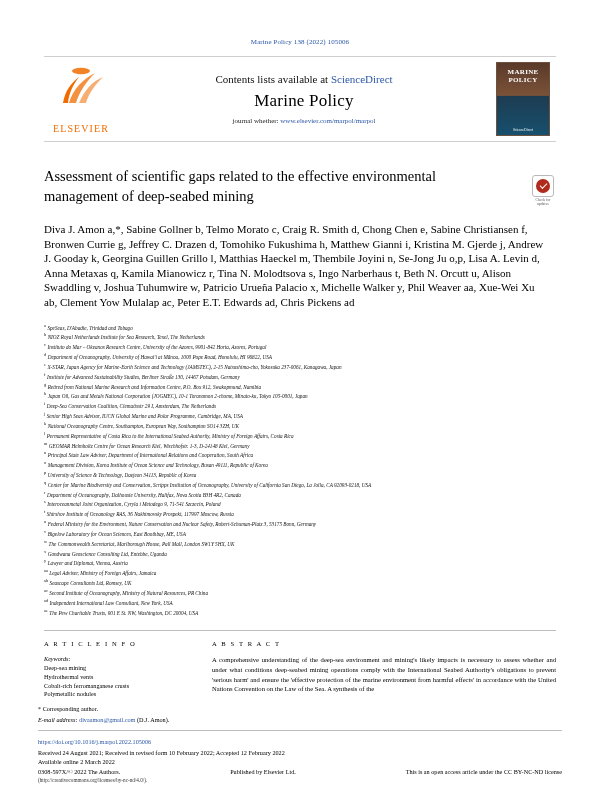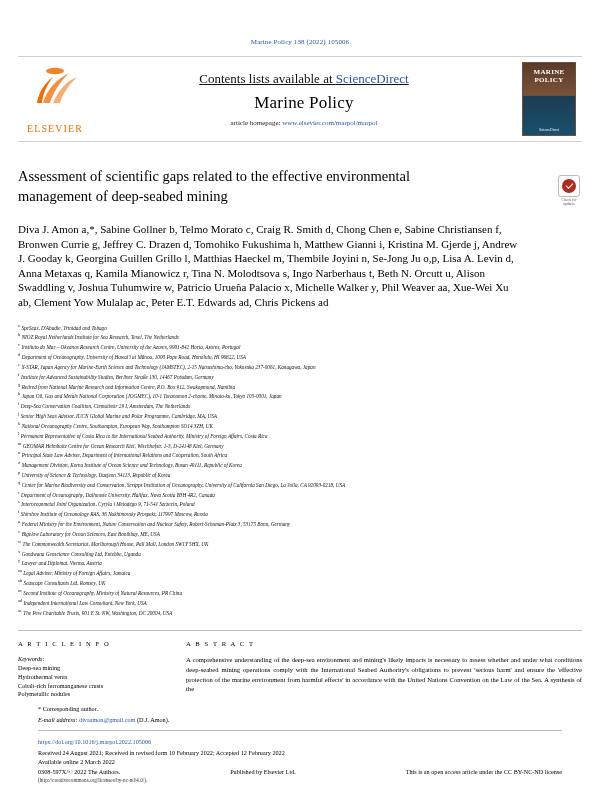--- a/index.html
+++ b/index.html
@@ -14,21 +14,21 @@
     color: #000000;
     position: relative;
     overflow: hidden;
   }
   .page {
     width: 600px;
     height: 799px;
     position: relative;
     background: #fff;
     box-sizing: border-box;
-    padding: 0 18px;
+    padding: 0 44px;
   }
 
   
   .running-head {
     text-align: center;
     font-size: 7px;
     color: #2b57a5;
     padding-top: 38px;
     letter-spacing: .1px;
   }
@@ -65,23 +65,22 @@
   }
   .mh-center {
     flex: 1;
     display: flex;
     flex-direction: column;
     align-items: center;
     justify-content: center;
     gap: 6px;
   }
   .mh-contents {
-    font-size: 13px;
+    font-size: 11px;
     color: #111;
-    text-decoration: underline;
   }
   .mh-contents .sd-link { color: #2b57a5; }
   .mh-journal {
     font-size: 17px;
     font-family: "Liberation Serif", serif;
     letter-spacing: .2px;
   }
   .mh-homepage {
     font-size: 7px;
     color: #222;
@@ -276,21 +275,21 @@
       </div>
       <div class="elsevier-word">ELSEVIER</div>
     </div>
 
     <div class="mh-center">
       <div class="mh-contents">
         <span>Contents lists available at </span><span class="sd-link">ScienceDirect</span>
       </div>
       <div class="mh-journal">Marine Policy</div>
       <div class="mh-homepage">
-        <span>article homepage: </span><span class="url">www.elsevier.com/marpol/marpol</span>
+        <span>journal whether: </span><span class="url">www.elsevier.com/marpol/marpol</span>
       </div>
     </div>
 
     <div class="mh-right">
       <div class="cover">
         <div class="cov-title">MARINE POLICY</div>
         <div class="cov-bottom">ScienceDirect</div>
       </div>
     </div>
   </div>

